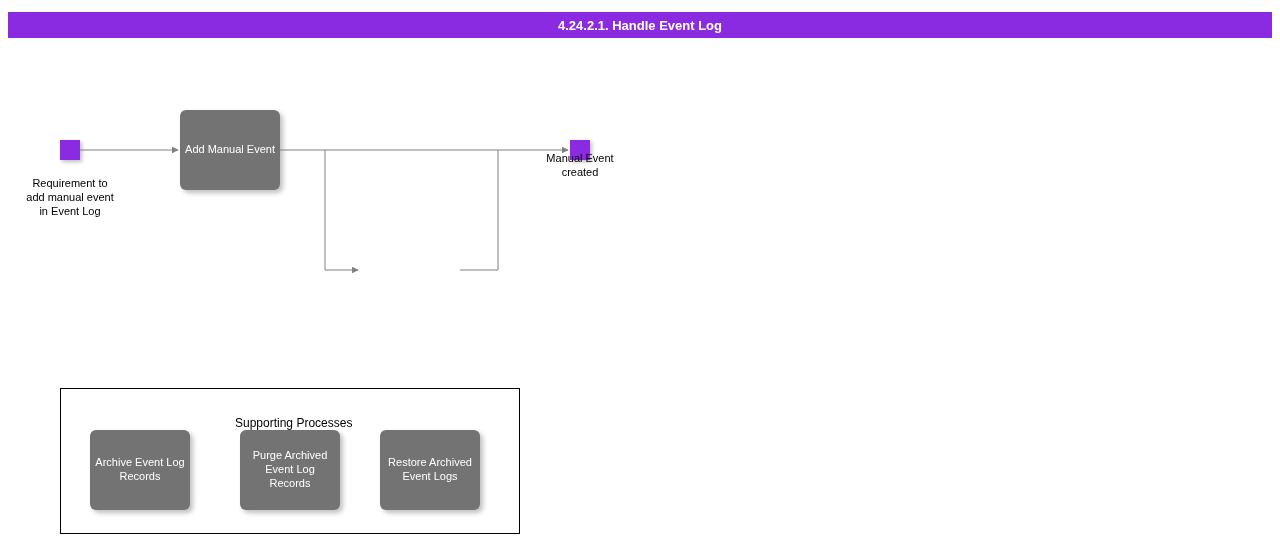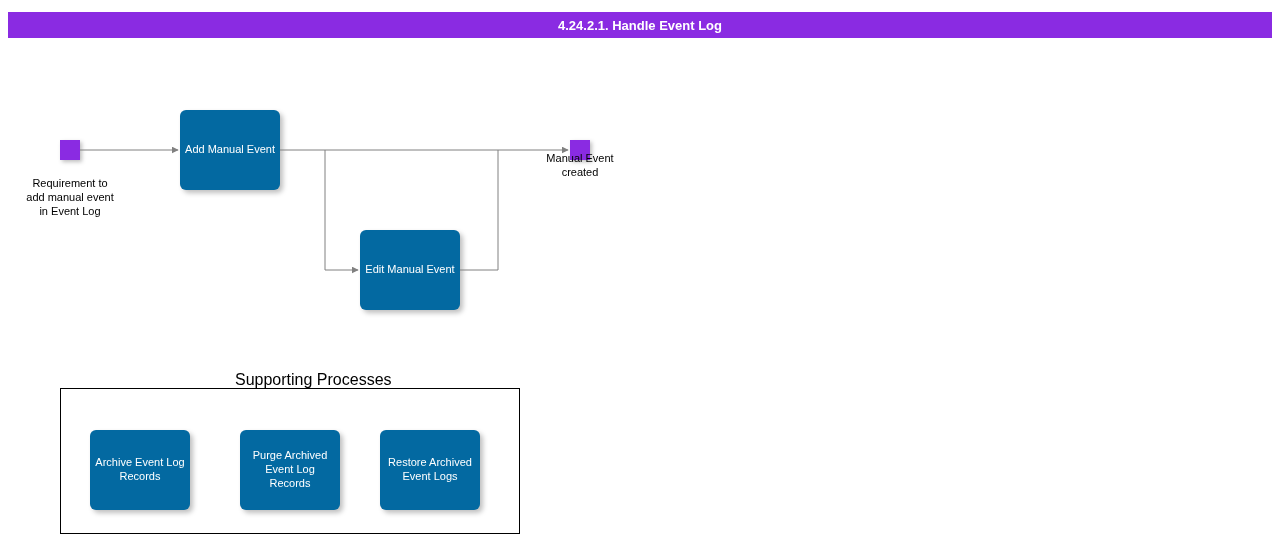--- a/index.html
+++ b/index.html
@@ -45,41 +45,42 @@
     position: absolute;
     width: 90px;
     text-align: center;
     font-size: 11px;
     line-height: 1.25;
   }
   .proc-box {
     position: absolute;
     width: 100px;
     height: 80px;
-    background: #0369a1;
+    background: #737373;
     color: #fff;
     border-radius: 6px;
     display: flex;
     align-items: center;
     justify-content: center;
     text-align: center;
     padding: 4px;
     box-sizing: border-box;
     box-shadow: 3px 3px 5px rgba(0,0,0,0.25);
     font-size: 11px;
     line-height: 1.25;
   }
   .supporting-container {
     position: absolute;
     border: 1px solid #000;
     box-sizing: border-box;
   }
   .supporting-title {
     position: absolute;
-    font-size: 16px;
+    font-size: 12px;
+    margin-top: 45px;
   }
   svg {
     position: absolute;
     left: 0;
     top: 0;
     pointer-events: none;
   }
 </style>
 </head>
 <body>
@@ -90,23 +91,20 @@
     <span>4.24.2.1. Handle Event Log</span>
   </div>
 
   <div class="event-sq" style="left:60px; top:140px;"></div>
   <div class="event-label" style="left:25px; top:165px;margin-top:12px;">Requirement to add manual event in Event Log</div>
 
   <div class="proc-box" style="left:180px; top:110px;">
     <span>Add Manual Event</span>
   </div>
 
-  <div class="proc-box" style="left:360px; top:230px;">
-    <span>Edit Manual Event</span>
-  </div>
 
   <div class="event-sq" style="left:570px; top:140px;"></div>
   <div class="event-label" style="left:535px; top:152px;">Manual Event created</div>
 
   <svg width="1280" height="543">
     <defs>
       <marker id="arrow" viewBox="0 0 10 10" refX="9" refY="5" markerWidth="7" markerHeight="7" orient="auto-start-reverse">
         <path d="M 0 0 L 10 5 L 0 10 z" fill="#808080"></path>
       </marker>
     </defs>

